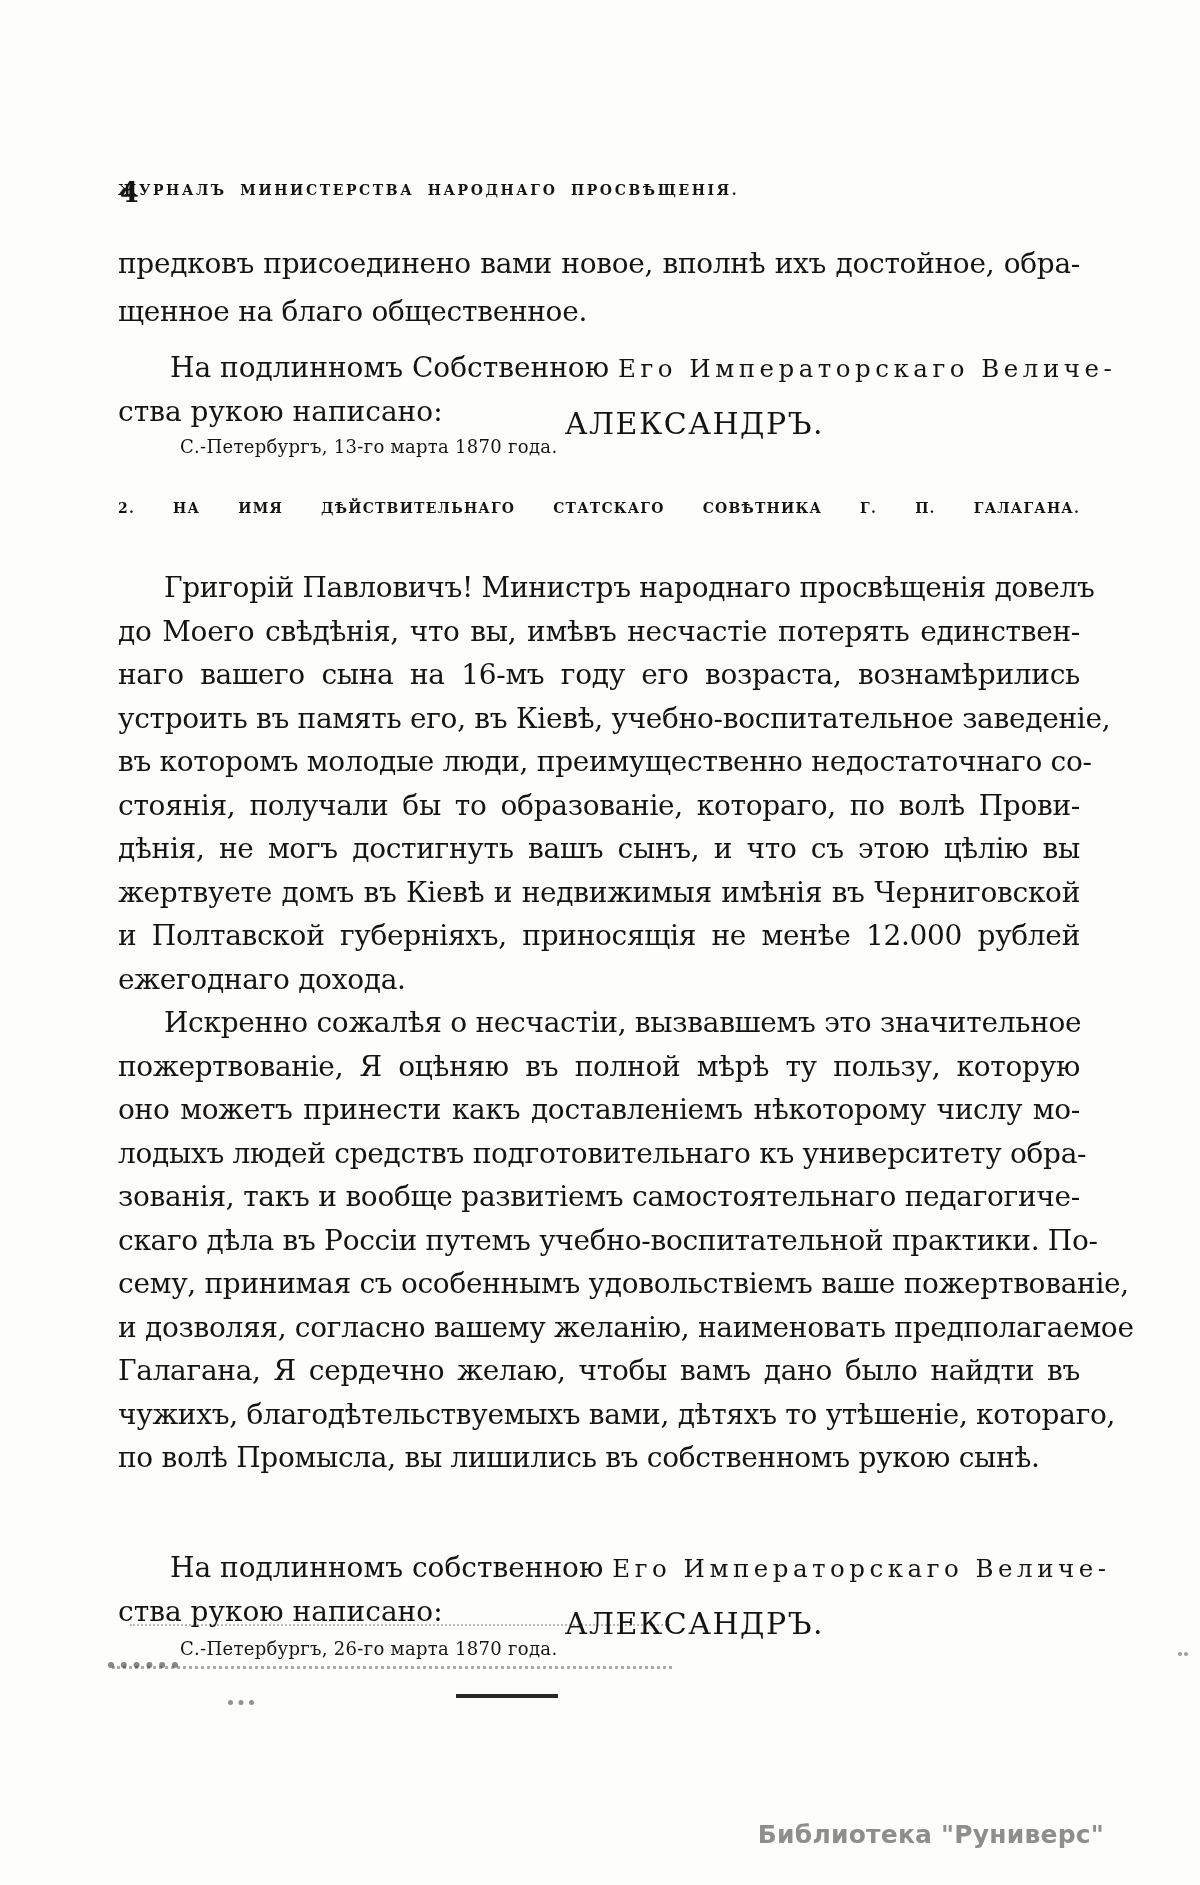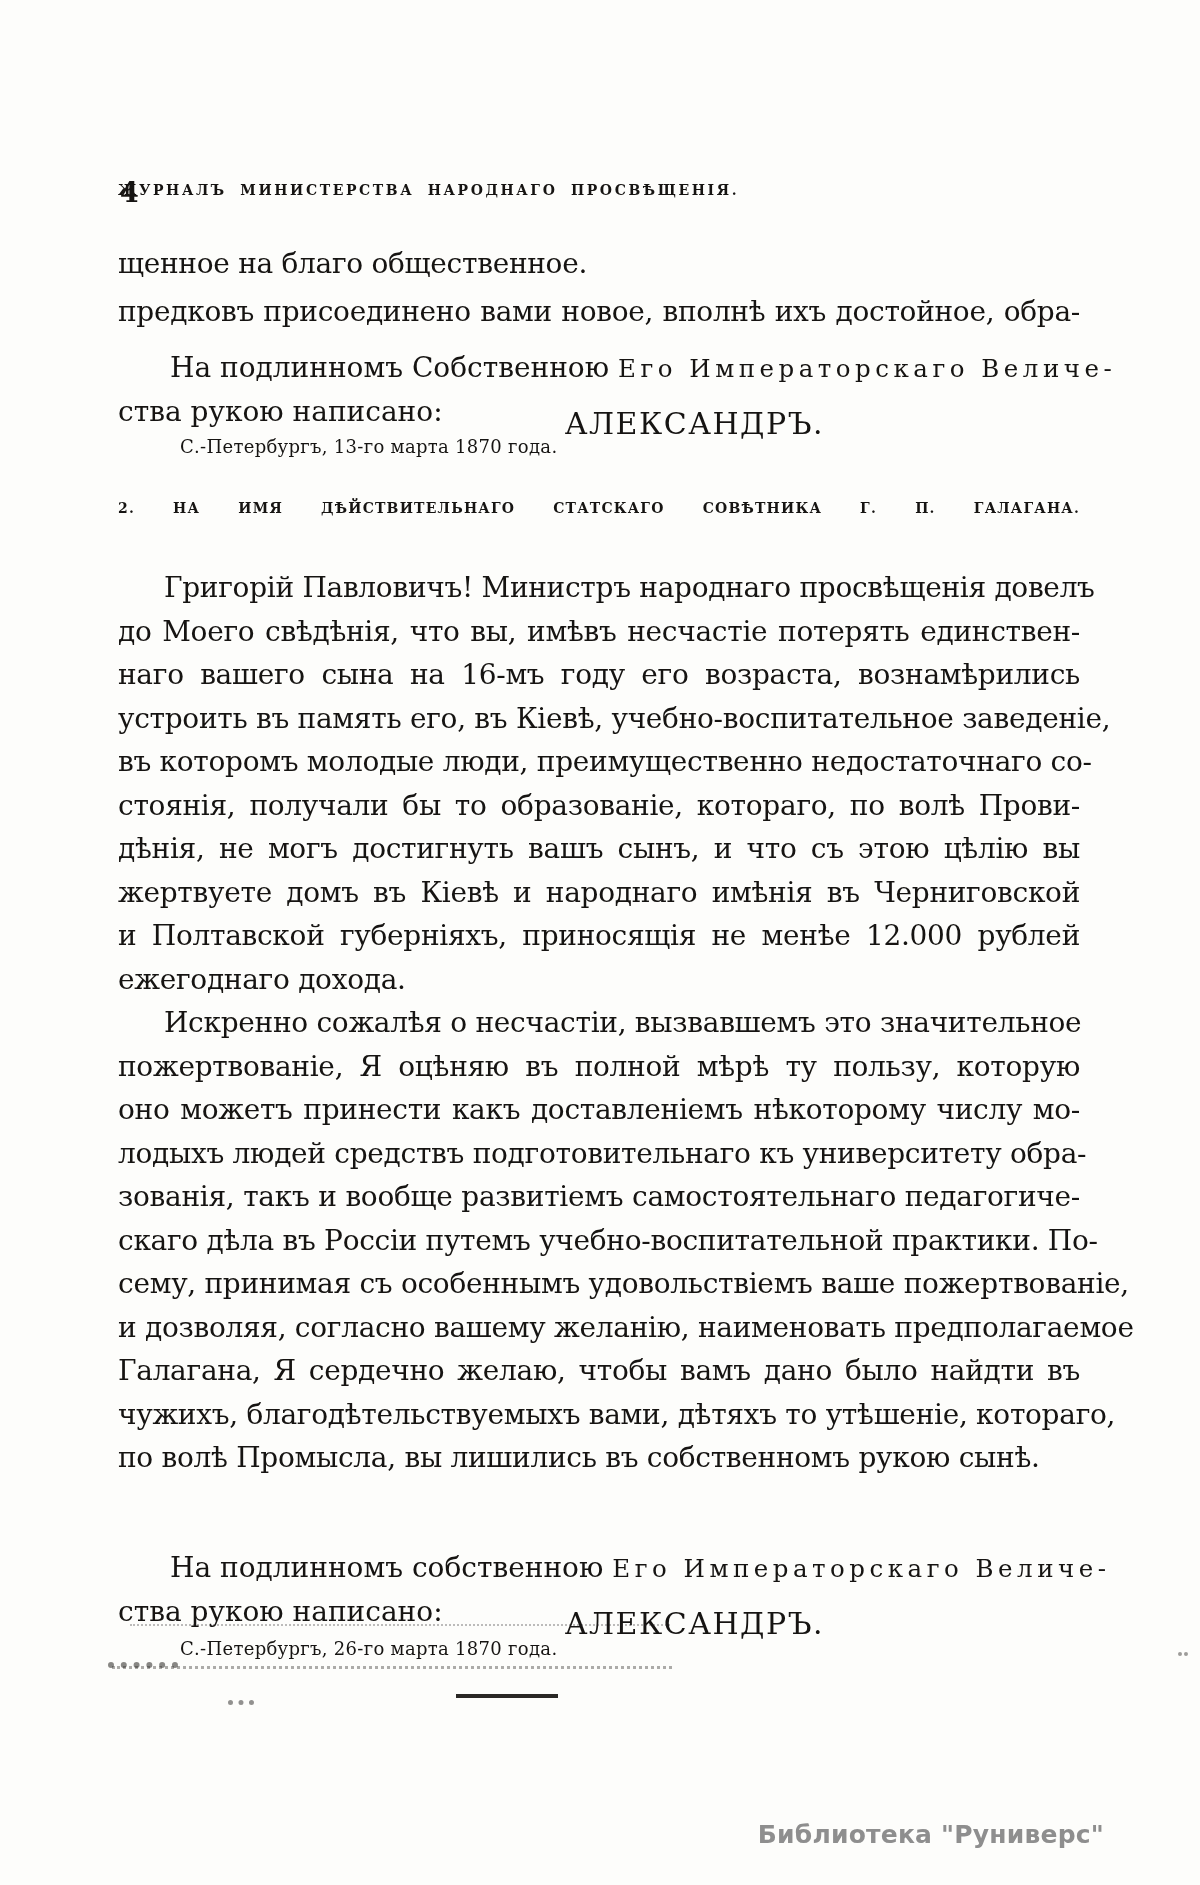--- a/index.html
+++ b/index.html
@@ -124,22 +124,22 @@
 <body>
 
 <div class="page">
 
   <div class="textcol header">
     <div class="pagenum">4</div>
     <div class="runtitle">ЖУРНАЛЪ МИНИСТЕРСТВА НАРОДНАГО ПРОСВѢЩЕНІЯ.</div>
   </div>
 
   <div class="textcol para-intro">
+      <div class="pline">предковъ присоединено вами новое, вполнѣ ихъ достойное, обра-</div>
       <div class="pline pline-last">щенное на благо общественное.</div>
-      <div class="pline">предковъ присоединено вами новое, вполнѣ ихъ достойное, обра-</div>
     </div>
 
   <div class="textcol attr1">
     <div class="attr-line1">
       <span>На подлинномъ Собственною</span>
       <span class="attr-emph">Его Императорскаго Величе-</span>
     </div>
     <div class="attr-line2">ства рукою написано:</div>
   </div>
 
@@ -150,21 +150,21 @@
   <div class="textcol heading">2. НА ИМЯ ДѢЙСТВИТЕЛЬНАГО СТАТСКАГО СОВѢТНИКА Г. П. ГАЛАГАНА.</div>
 
   <div class="textcol para2 indent-first">
       <div class="pline">Григорій Павловичъ! Министръ народнаго просвѣщенія довелъ</div>
       <div class="pline">до Моего свѣдѣнія, что вы, имѣвъ несчастіе потерять единствен-</div>
       <div class="pline">наго вашего сына на 16-мъ году его возраста, вознамѣрились</div>
       <div class="pline">устроить въ память его, въ Кіевѣ, учебно-воспитательное заведеніе,</div>
       <div class="pline">въ которомъ молодые люди, преимущественно недостаточнаго со-</div>
       <div class="pline">стоянія, получали бы то образованіе, котораго, по волѣ Прови-</div>
       <div class="pline">дѣнія, не могъ достигнуть вашъ сынъ, и что съ этою цѣлію вы</div>
-      <div class="pline">жертвуете домъ въ Кіевѣ и народнаго имѣнія въ Черниговской</div>
+      <div class="pline">жертвуете домъ въ Кіевѣ и недвижимыя имѣнія въ Черниговской</div>
       <div class="pline">и Полтавской губерніяхъ, приносящія не менѣе 12.000 рублей</div>
       <div class="pline pline-last">ежегоднаго дохода.</div>
     </div>
 
   <div class="textcol para3 indent-first">
       <div class="pline">Искренно сожалѣя о несчастіи, вызвавшемъ это значительное</div>
       <div class="pline">пожертвованіе, Я оцѣняю въ полной мѣрѣ ту пользу, которую</div>
       <div class="pline">оно можетъ принести какъ доставленіемъ нѣкоторому числу мо-</div>
       <div class="pline">лодыхъ людей средствъ подготовительнаго къ университету обра-</div>
       <div class="pline">зованія, такъ и вообще развитіемъ самостоятельнаго педагогиче-</div>

